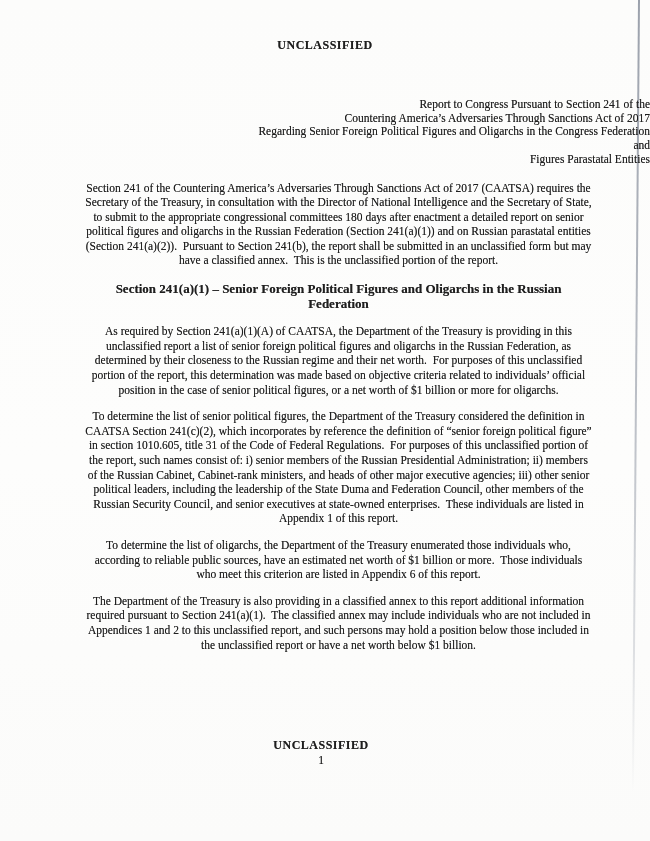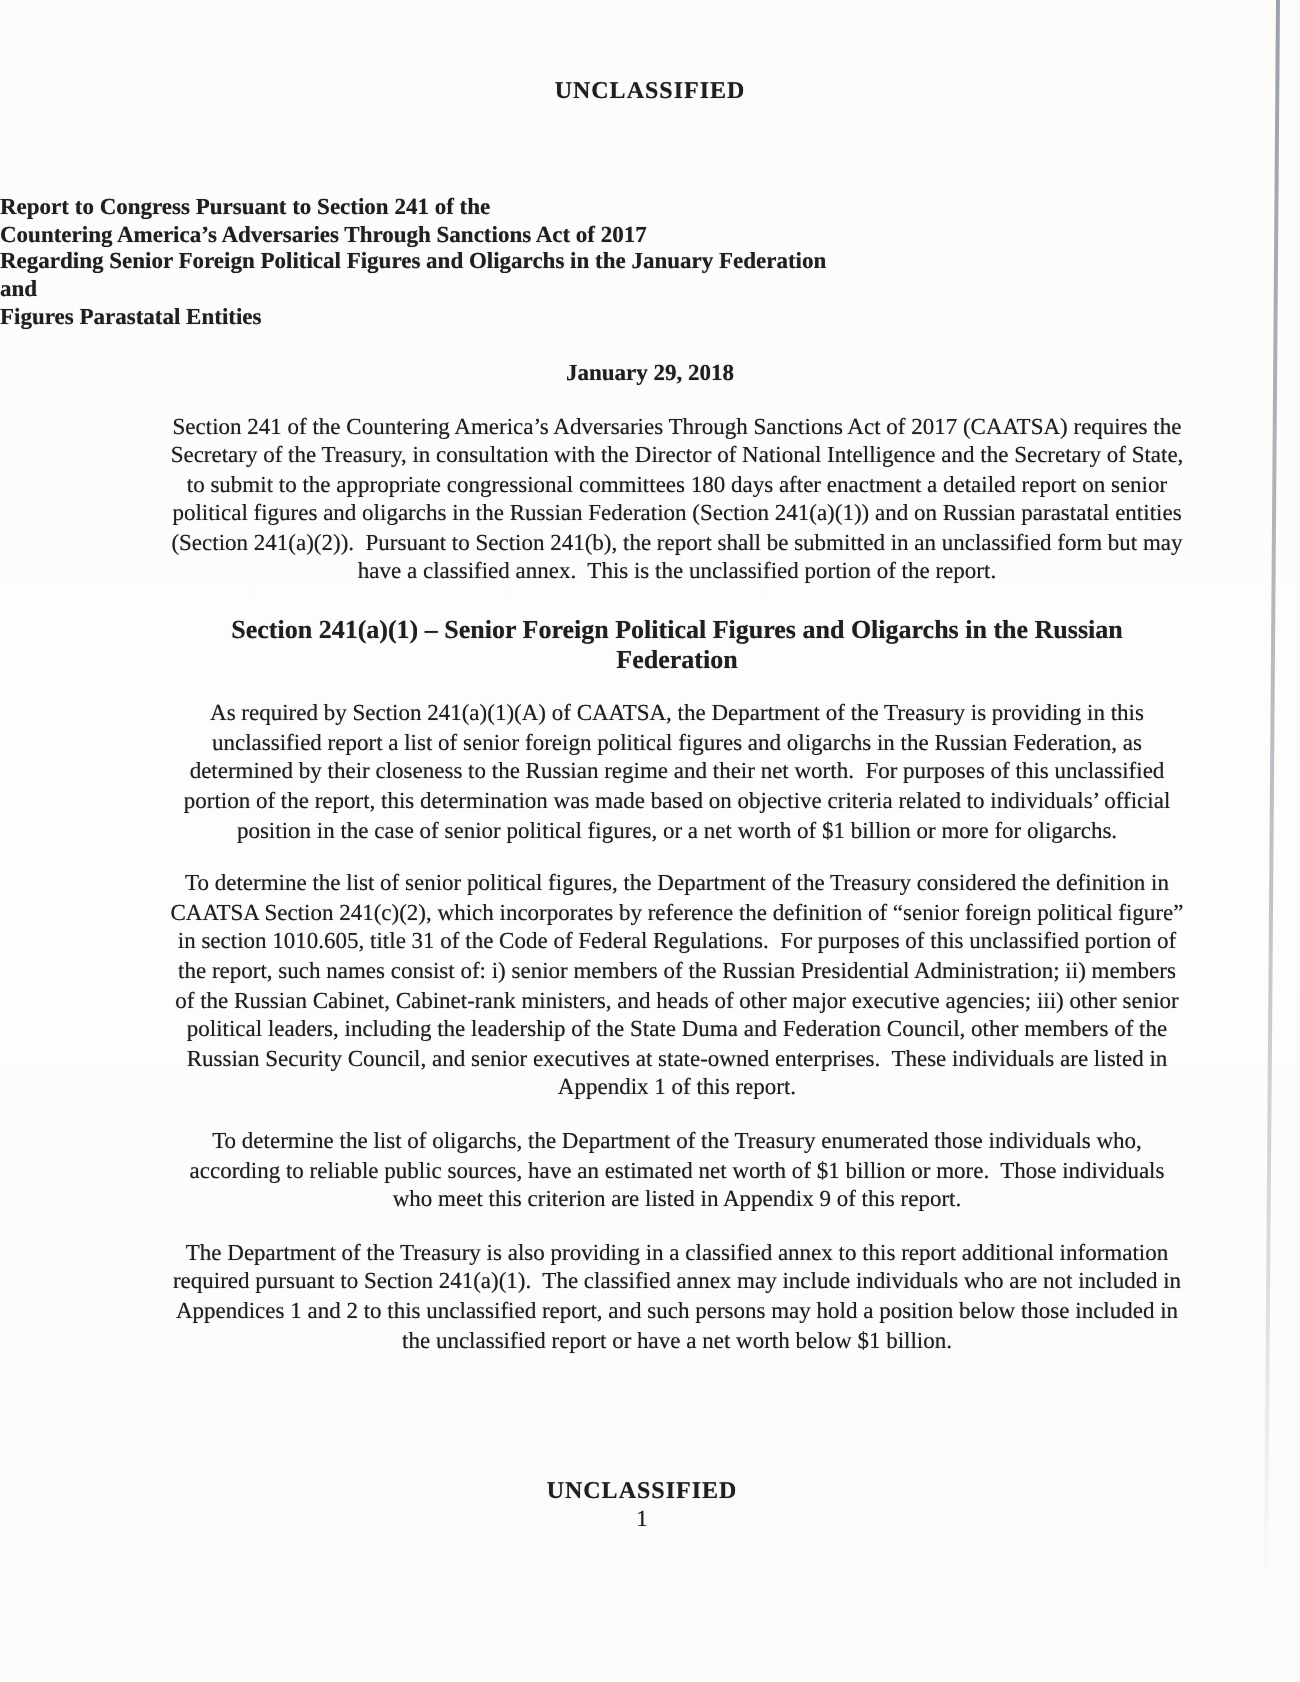--- a/index.html
+++ b/index.html
@@ -43,22 +43,22 @@
   .classification-header {
     padding-top: 38px;
     text-align: center;
     font-weight: bold;
     font-size: 12px;
     letter-spacing: 0.5px;
   }
 
   .title-block {
     margin-top: 45px;
-    text-align: left;
-    font-weight: bold;
+    text-align: right;
+    font-weight: normal;
     font-size: 11.5px;
     line-height: 13.7px;
   }
 
   .report-date {
     margin-top: 14px;
     text-align: center;
     font-weight: bold;
     font-size: 11.5px;
   }
@@ -108,38 +108,37 @@
 
   <div class="edge-artifact"></div>
 
   <div class="scan-layer">
 
     <div class="classification-header">UNCLASSIFIED</div>
 
     <div class="title-block">
       <div>Report to Congress Pursuant to Section 241 of the</div>
       <div>Countering America’s Adversaries Through Sanctions Act of 2017</div>
-      <div>Regarding Senior Foreign Political Figures and Oligarchs in the January Federation</div>
+      <div>Regarding Senior Foreign Political Figures and Oligarchs in the Congress Federation</div>
       <div>and</div>
       <div>Figures Parastatal Entities</div>
     </div>
 
-    <div class="report-date">January 29, 2018</div>
 
     <div class="content">
 
       <p class="para">Section 241 of the Countering America’s Adversaries Through Sanctions Act of 2017 (CAATSA) requires the Secretary of the Treasury, in consultation with the Director of National Intelligence and the Secretary of State, to submit to the appropriate congressional committees 180 days after enactment a detailed report on senior political figures and oligarchs in the Russian Federation (Section 241(a)(1)) and on Russian parastatal entities (Section 241(a)(2)).  Pursuant to Section 241(b), the report shall be submitted in an unclassified form but may have a classified annex.  This is the unclassified portion of the report.</p>
 
       <h2 class="section-heading">Section 241(a)(1) – Senior Foreign Political Figures and Oligarchs in the Russian Federation</h2>
 
       <p class="para">As required by Section 241(a)(1)(A) of CAATSA, the Department of the Treasury is providing in this unclassified report a list of senior foreign political figures and oligarchs in the Russian Federation, as determined by their closeness to the Russian regime and their net worth.  For purposes of this unclassified portion of the report, this determination was made based on objective criteria related to individuals’ official position in the case of senior political figures, or a net worth of $1 billion or more for oligarchs.</p>
 
       <p class="para">To determine the list of senior political figures, the Department of the Treasury considered the definition in CAATSA Section 241(c)(2), which incorporates by reference the definition of “senior foreign political figure” in section 1010.605, title 31 of the Code of Federal Regulations.  For purposes of this unclassified portion of the report, such names consist of: i) senior members of the Russian Presidential Administration; ii) members of the Russian Cabinet, Cabinet-rank ministers, and heads of other major executive agencies; iii) other senior political leaders, including the leadership of the State Duma and Federation Council, other members of the Russian Security Council, and senior executives at state-owned enterprises.  These individuals are listed in Appendix 1 of this report.</p>
 
-      <p class="para">To determine the list of oligarchs, the Department of the Treasury enumerated those individuals who, according to reliable public sources, have an estimated net worth of $1 billion or more.  Those individuals who meet this criterion are listed in Appendix 9 of this report.</p>
+      <p class="para">To determine the list of oligarchs, the Department of the Treasury enumerated those individuals who, according to reliable public sources, have an estimated net worth of $1 billion or more.  Those individuals who meet this criterion are listed in Appendix 6 of this report.</p>
 
       <p class="para">The Department of the Treasury is also providing in a classified annex to this report additional information required pursuant to Section 241(a)(1).  The classified annex may include individuals who are not included in Appendices 1 and 2 to this unclassified report, and such persons may hold a position below those included in the unclassified report or have a net worth below $1 billion.</p>
 
     </div>
 
     <div class="page-footer">
       <div class="footer-classification">UNCLASSIFIED</div>
       <div class="page-number">1</div>
     </div>
 

